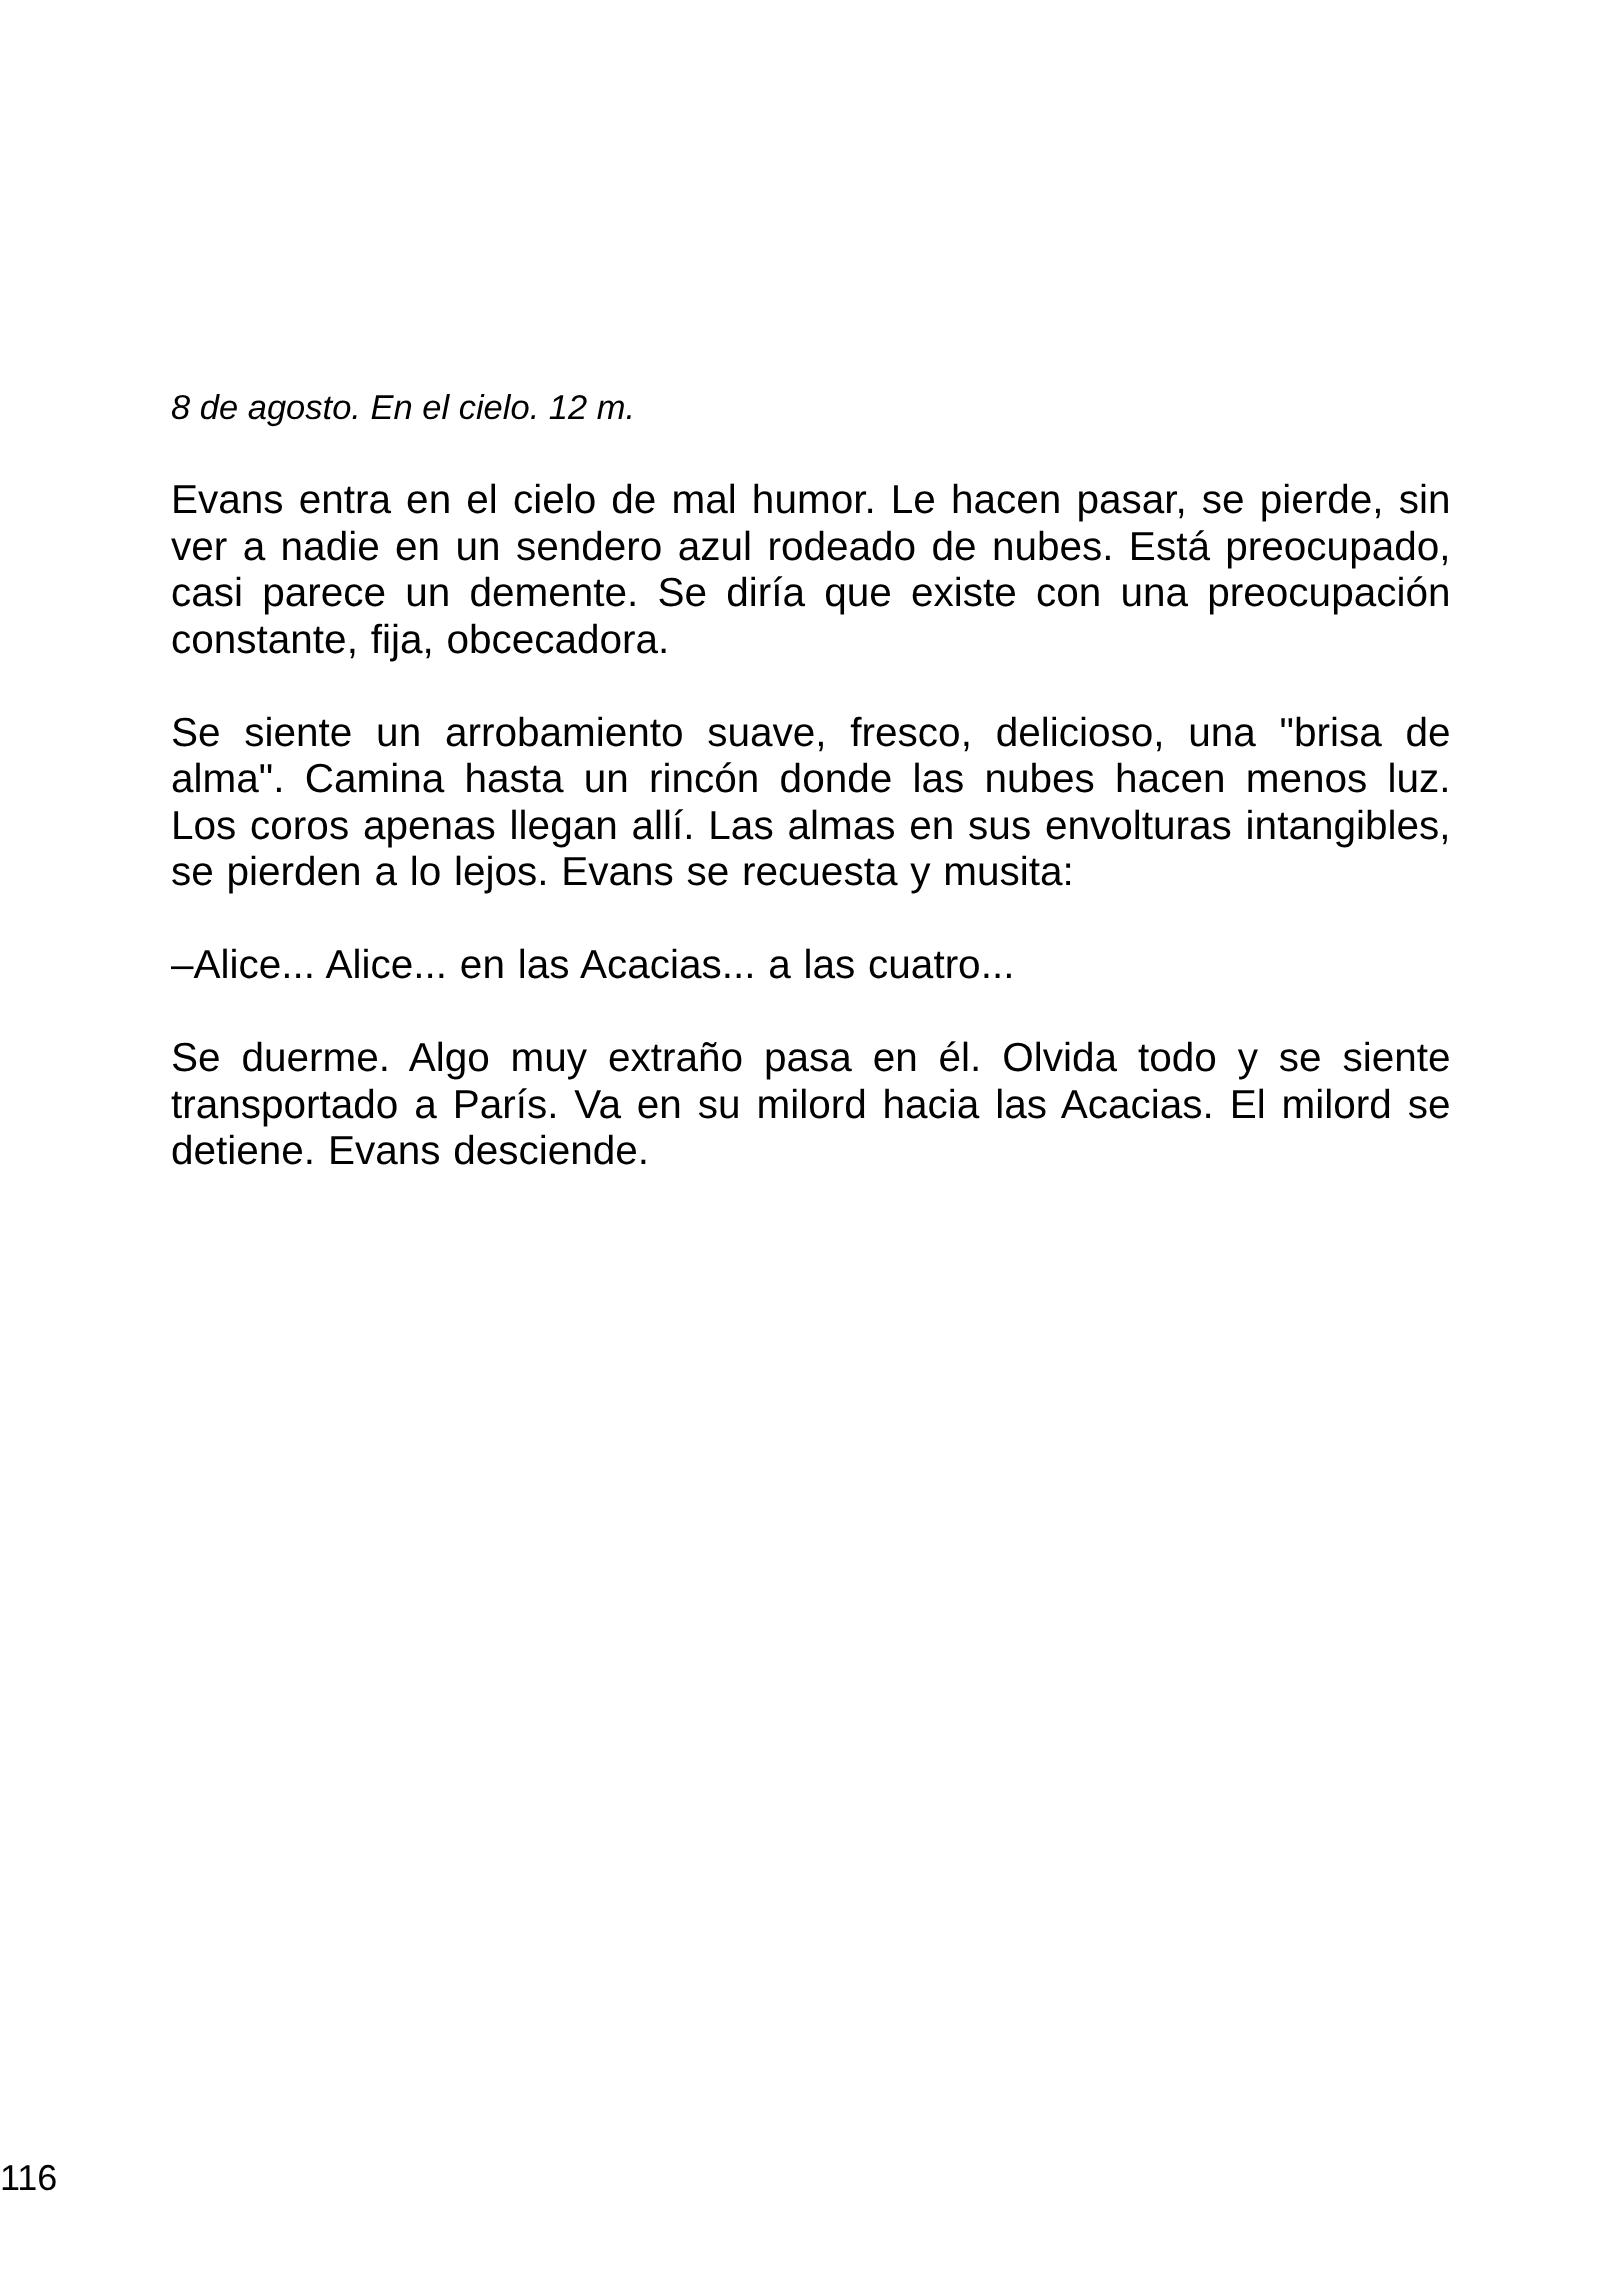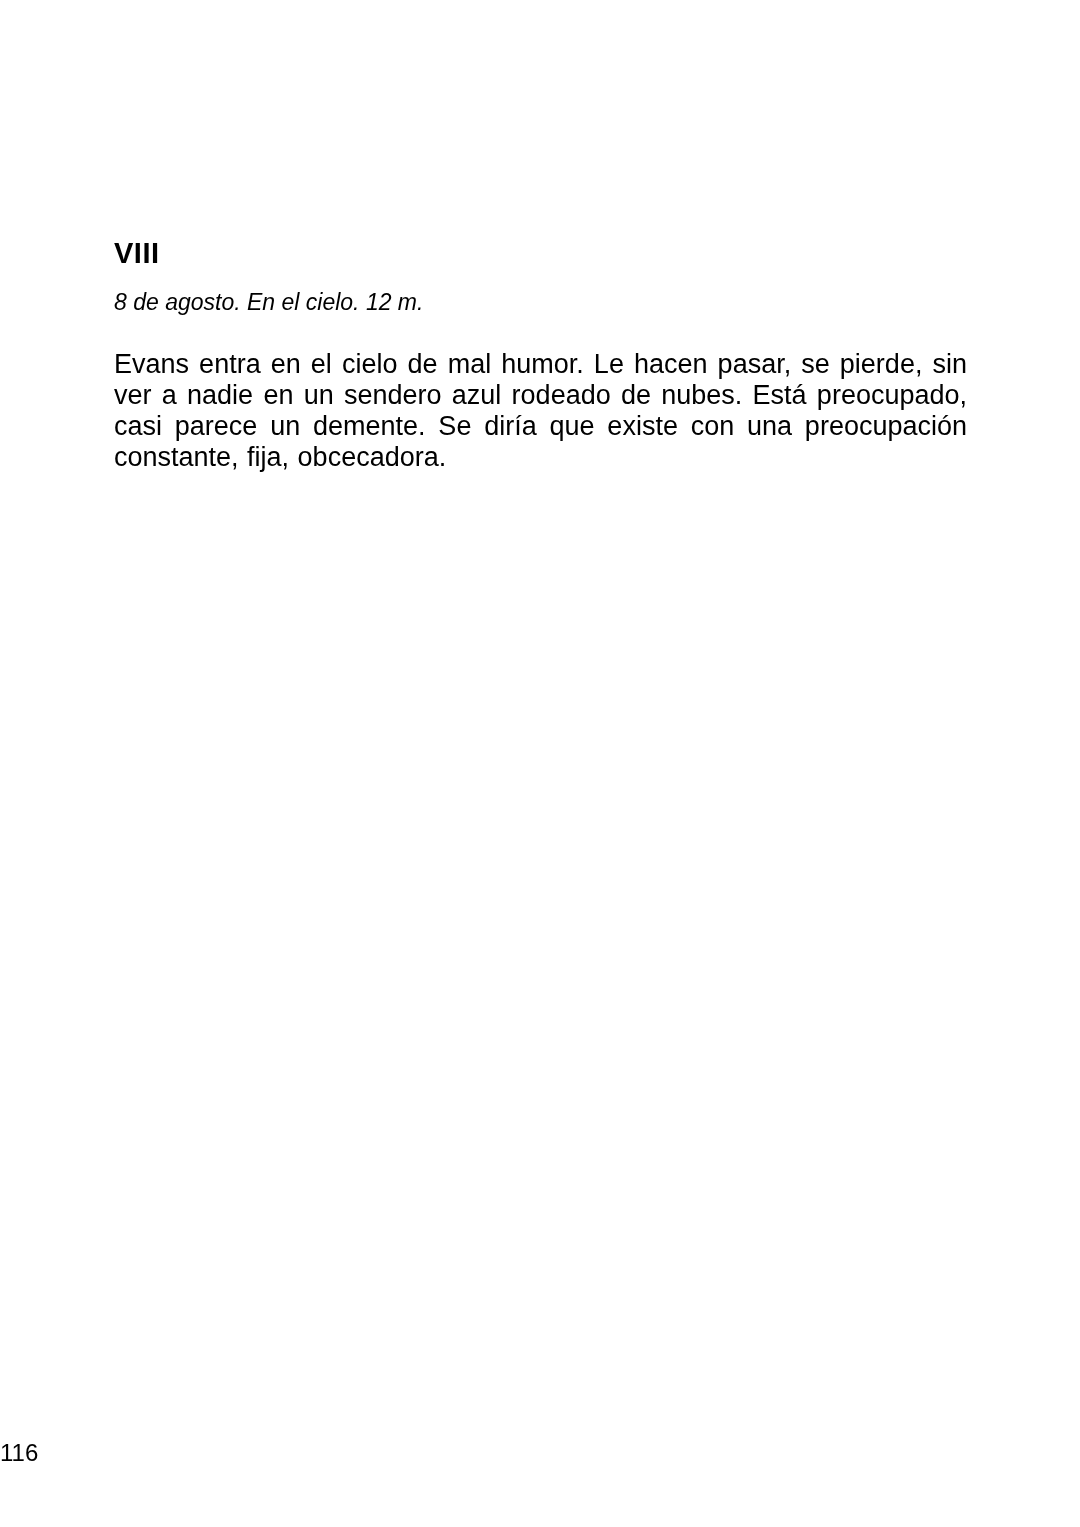--- a/index.html
+++ b/index.html
@@ -52,24 +52,26 @@
     text-align: left;
     font-size: 24px;
     line-height: 31px;
   }
 </style>
 </head>
 <body>
 
 <div class="page">
   <div class="content">
-    <h1 class="chapter-heading">VIII</h1>
 
     <div class="dateline">8 de agosto. En el cielo. 12 m.</div>
 
     <p class="body-paragraph">Evans entra en el cielo de mal humor. Le hacen pasar, se pierde, sin ver a nadie en un sendero azul rodeado de nubes. Está preocupado, casi parece un demente. Se diría que existe con una preocupación constante, fija, obcecadora.</p>
 
+    <p class="body-paragraph">Se siente un arrobamiento suave, fresco, delicioso, una "brisa de alma". Camina hasta un rincón donde las nubes hacen menos luz. Los coros apenas llegan allí. Las almas en sus envolturas intangibles, se pierden a lo lejos. Evans se recuesta y musita:</p>
 
+    <p class="body-paragraph dialogue">–Alice... Alice... en las Acacias... a las cuatro...</p>
 
+    <p class="body-paragraph">Se duerme. Algo muy extraño pasa en él. Olvida todo y se siente transportado a París. Va en su milord hacia las Acacias. El milord se detiene. Evans desciende.</p>
   </div>
 
   <div class="page-number">116</div>
 </div>
 
 </body></html>

